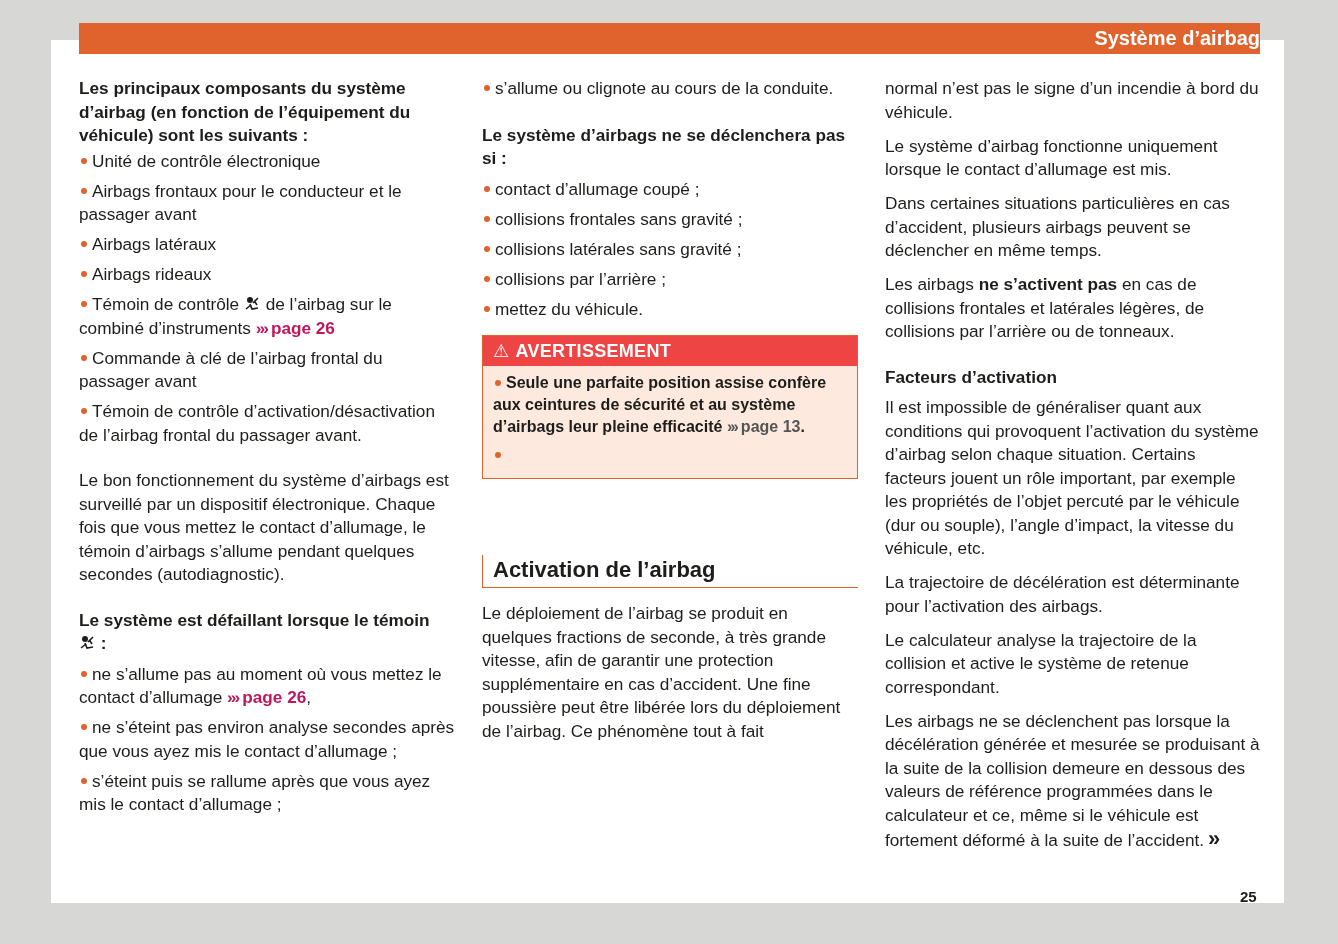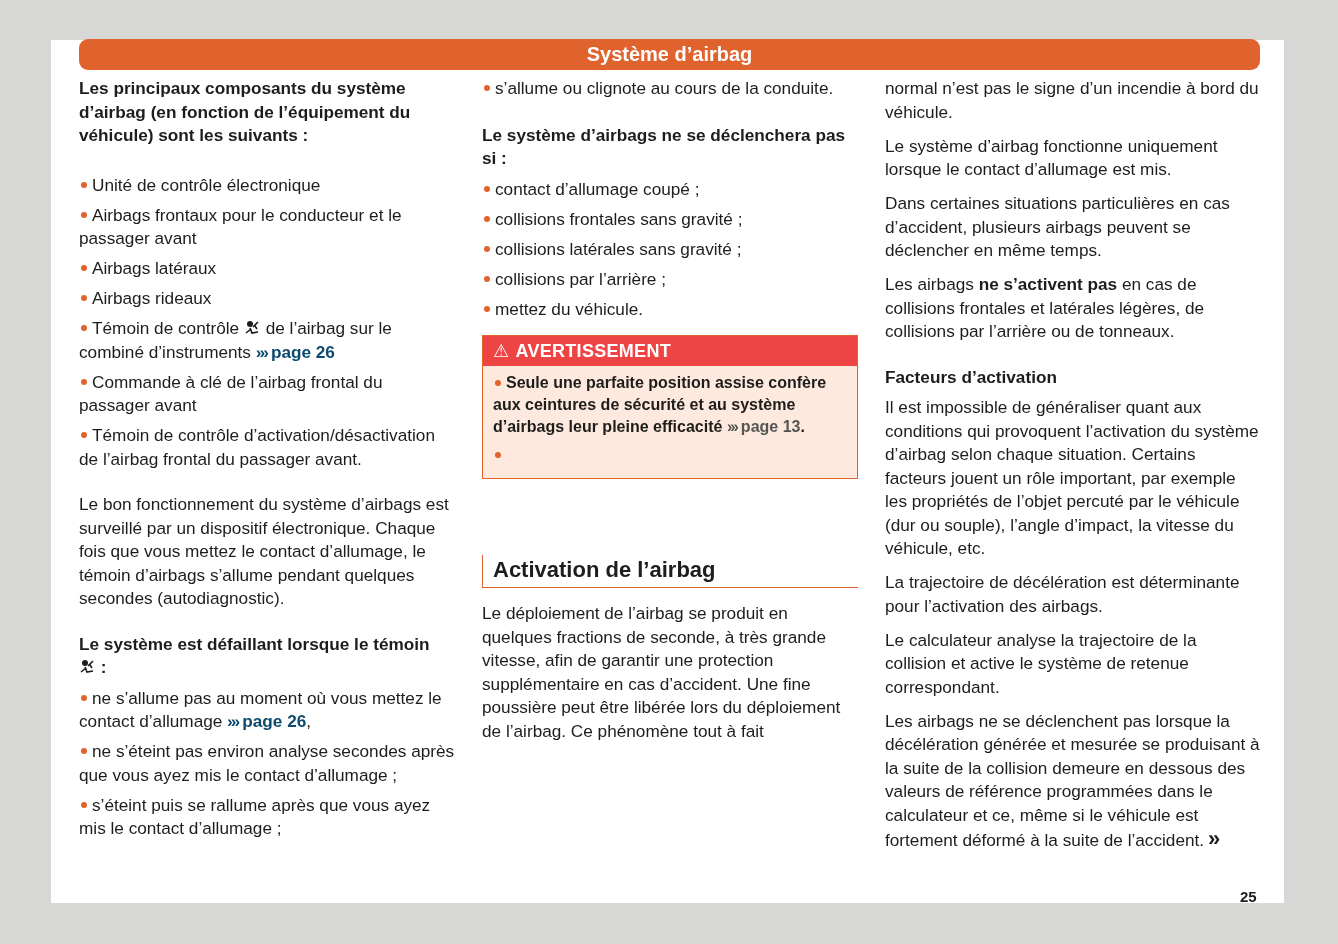--- a/index.html
+++ b/index.html
@@ -10,48 +10,47 @@
     overflow: hidden;
     font-family: "Liberation Sans", sans-serif;
     color: #1d1d1b;
   }
   .page {
     position: absolute; left: 51px; top: 40px;
     width: 1233px; height: 863px;
     background: #ffffff;
   }
   .header-bar {
-    position: absolute; left: 79px; top: 39px;
+    position: absolute; left: 79px; top: 23px;
     width: 1181px; height: 31px;
     background: #e0622d;
     color: #fff;
     font-weight: bold;
     font-size: 20px;
-    text-align: center;
+    text-align: right;
     line-height: 31px;
-    border-radius: 9px;
   }
   .col {
     position: absolute; top: 77px;
     font-size: 17.2px;
     line-height: 23.5px;
   }
   .col1 { left: 79px; width: 376px; }
   .col2 { left: 482px; width: 376px; }
   .col3 { left: 885px; width: 376px; }
   p { margin: 0 0 10.5px 0; }
   .bold { font-weight: bold; }
   .h-sub { font-weight: bold; margin: 0 0 7px 0; }
   ul { list-style: none; margin: 0; padding: 0; }
   li { margin: 0 0 6.5px 0; }
   .dot {
     display: inline-block; width: 6px; height: 6px; border-radius: 50%;
     background: #e0622d; margin: 0 5px 2px 2px; vertical-align: middle;
   }
-  .xref { font-weight: bold; color: #0c4a6e; }
+  .xref { font-weight: bold; color: #be185d; }
   .chev { font-weight: bold; letter-spacing: -2px; margin-right: 4px; }
   .airbag-icon { display: inline-block; width: 17px; height: 16px; vertical-align: -2px; }
   .warning {
     border: 1.5px solid #e0622d;
     background: #fde9dd;
     margin-top: 14px;
   }
   .warning-head {
     background: #ef4444; color: #fff;
     font-weight: bold; font-size: 18px;
@@ -74,21 +73,21 @@
     font-weight: bold; font-size: 15px; color: #1d1d1b;
   }
 </style>
 </head>
 <body>
 
 <div class="page"></div>
 <div class="header-bar">Système d’airbag</div>
 
 <div class="col col1">
-  <p class="h-sub" style="margin-bottom:26px">Les principaux composants du système d’airbag (en fonction de l’équipement du véhicule) sont les suivants :</p>
+  <p class="h-sub" style="margin-bottom:2px">Les principaux composants du système d’airbag (en fonction de l’équipement du véhicule) sont les suivants :</p>
   <ul>
     <li><span class="dot"></span><span>Unité de contrôle électronique</span></li>
     <li><span class="dot"></span><span>Airbags frontaux pour le conducteur et le passager avant</span></li>
     <li><span class="dot"></span><span>Airbags latéraux</span></li>
     <li><span class="dot"></span><span>Airbags rideaux</span></li>
     <li><span class="dot"></span><span>Témoin de contrôle</span>
       <svg class="airbag-icon" viewBox="0 0 17 16">
           <circle cx="6" cy="4" r="3" fill="#1d1d1b"></circle>
           <path d="M9 7 L14 2 M11 6 L13 9 M6 8 L8 13 L14 12" stroke="#1d1d1b" stroke-width="1.6" fill="none"></path>
           <path d="M2 13 L7 9" stroke="#1d1d1b" stroke-width="1.6"></path>

